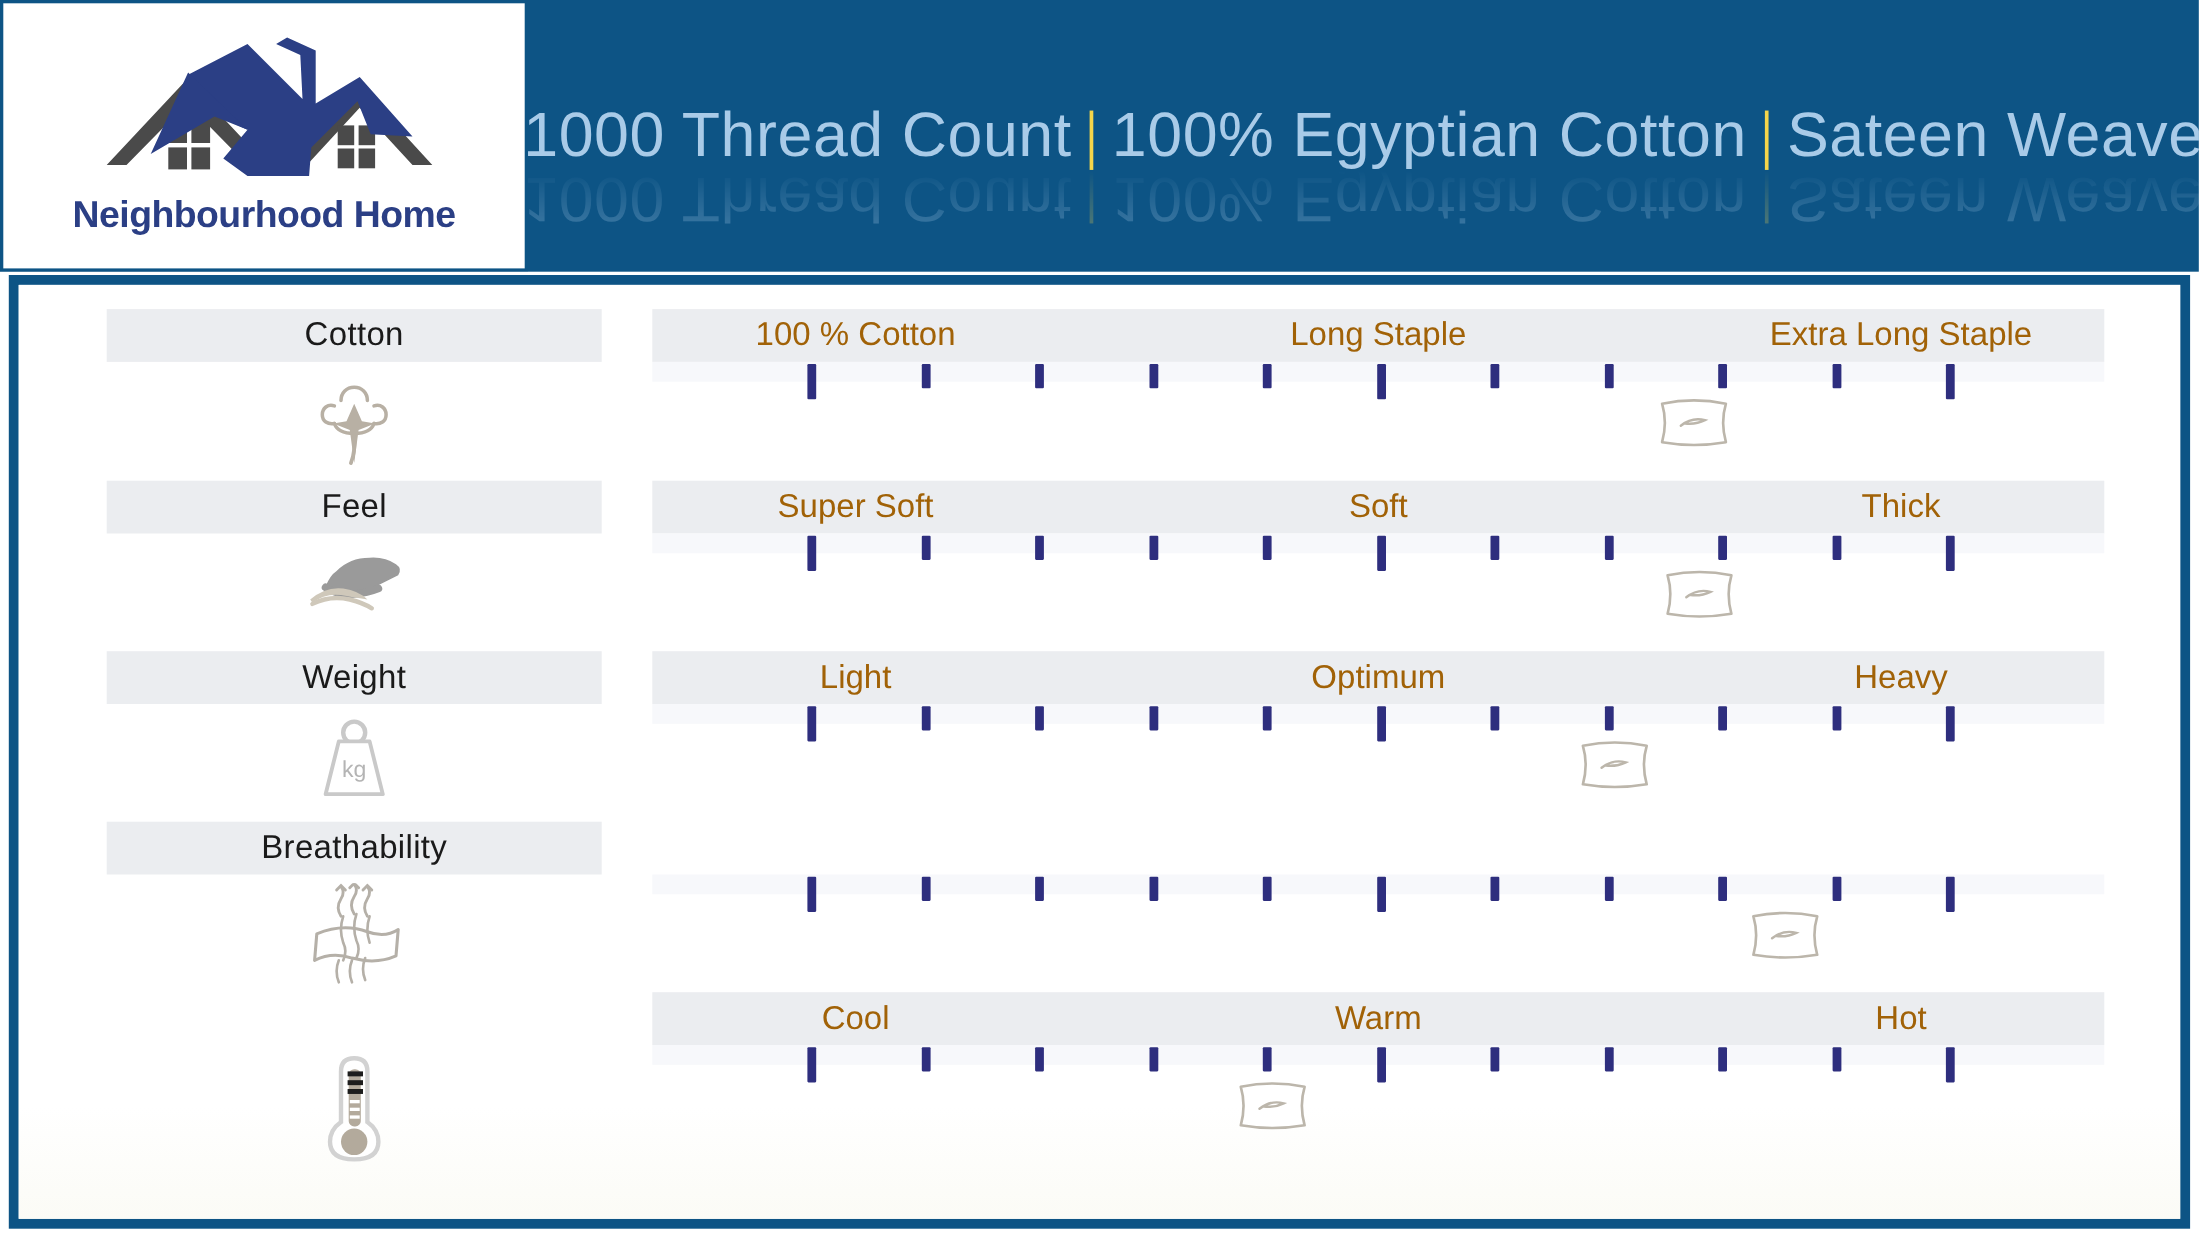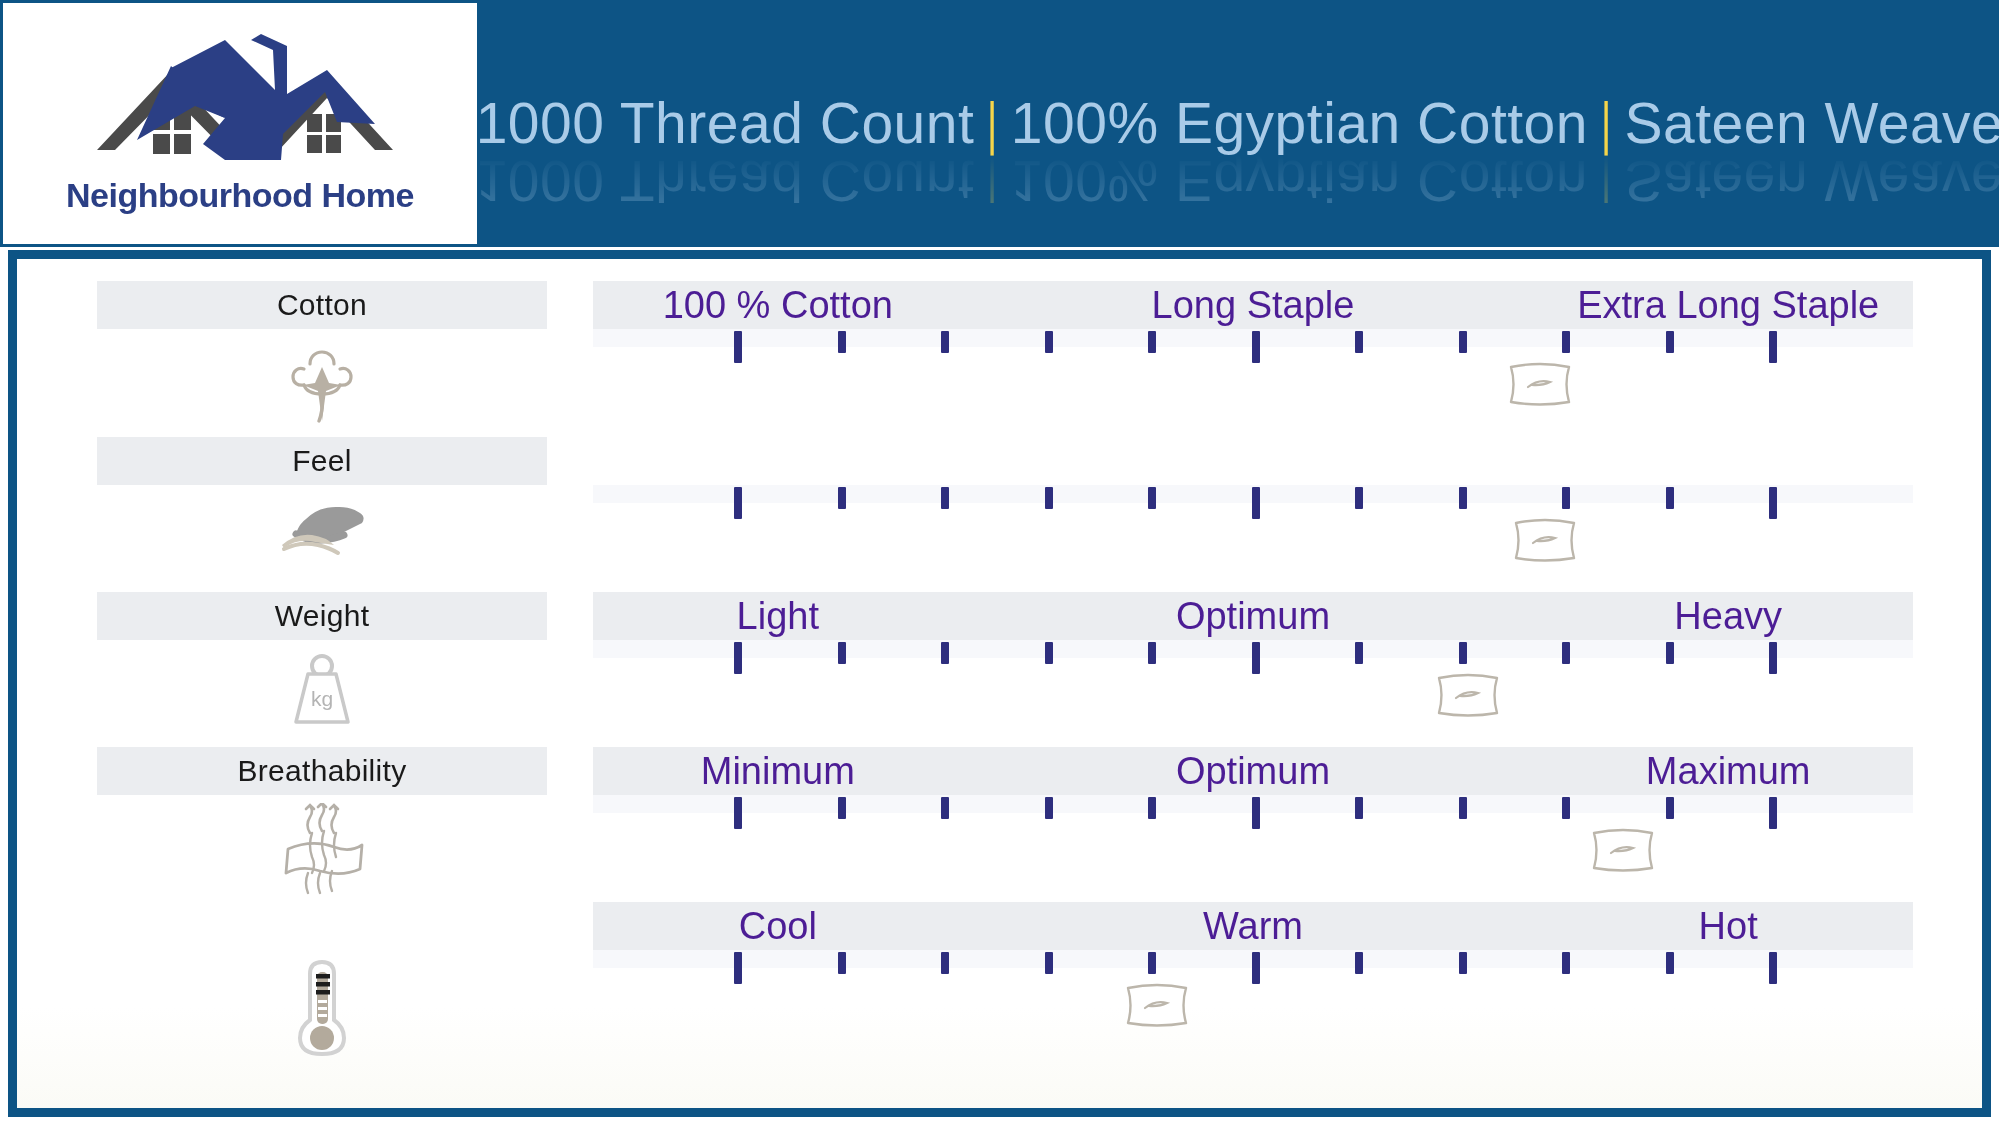--- a/index.html
+++ b/index.html
@@ -99,21 +99,21 @@
   }
 
   .scale-band{
     position:absolute;left:576px;top:0;width:1320px;height:48px;
     background:#ebedf0;
   }
   .scale-band .sl{
     position:absolute;top:0;height:48px;
     display:flex;align-items:center;
     font-family:"Liberation Sans", sans-serif;
-    font-size:38px;color:#4c1d95;white-space:nowrap;
+    font-size:30px;color:#a16207;white-space:nowrap;
     transform:translateX(-50%);
   }
   .scale-strip{
     position:absolute;left:576px;top:48px;width:1320px;height:18px;
     background:#f7f8fb;
   }
   .tick{
     position:absolute;
     width:8px;background:#2e2e7e;
     transform:translateX(-50%);
@@ -227,20 +227,25 @@
       <div class="attr-icon">
         <svg width="100" height="72" viewBox="0 0 100 72">
           <path d="M34 26 Q46 14 64 14 Q78 13 88 20 Q94 24 90 30 L70 40 Q56 46 42 46
                    Q30 46 24 40 Q28 30 34 26 Z" fill="#9a9a9a"></path>
           <path d="M24 41 Q34 48 50 47 Q62 46 72 42" fill="none" stroke="#9a9a9a" stroke-width="7" stroke-linecap="round"></path>
           <path d="M10 52 Q24 40 40 42 Q54 44 62 52 Q48 50 38 48 Q24 46 12 55 Z" fill="#cfc8ba"></path>
           <path d="M12 56 Q28 48 46 52 Q58 55 66 60" fill="none" stroke="#cfc8ba" stroke-width="4" stroke-linecap="round"></path>
         </svg>
       </div>
 
+      <div class="scale-band">
+        <span class="sl" style="left:14%">Super Soft</span>
+        <span class="sl" style="left:50%">Soft</span>
+        <span class="sl" style="left:86%">Thick</span>
+      </div>
       <div class="scale-strip"></div>
       <div class="ticks"></div>
       <svg class="pillow" viewBox="0 0 68 50" style="left: 1528.3px;">
         <path d="M5 8 Q34 2 63 8 Q58 25 63 43 Q34 48 5 43 Q10 25 5 8 Z" fill="#ffffff" stroke="#bcb6ab" stroke-width="2.4" stroke-linejoin="round"></path>
         <path d="M22 28 Q32 20 44 23 Q36 27 26 26" fill="none" stroke="#bcb6ab" stroke-width="2.2" stroke-linecap="round"></path>
       </svg>
     <div class="tick major" style="left: 721px;"></div>
         <div class="tick minor" style="left: 824.5px;"></div>
         <div class="tick minor" style="left: 928px;"></div>
         <div class="tick minor" style="left: 1031.5px;"></div>
@@ -308,25 +313,20 @@
             <path d="M40 30 Q36 42 40 54 Q44 62 40 70"></path>
             <path d="M52 28 Q48 40 52 52 Q56 60 52 68"></path>
             <path d="M64 30 Q60 42 64 54"></path>
             <path d="M36 70 Q32 80 36 90"></path>
             <path d="M48 70 Q44 80 48 90"></path>
             <path d="M60 68 Q56 78 60 88"></path>
           </g>
         </svg>
       </div>
 
-      <div class="scale-band">
-        <span class="sl" style="left:14%">Minimum</span>
-        <span class="sl" style="left:50%">Optimum</span>
-        <span class="sl" style="left:86%">Maximum</span>
-      </div>
       <div class="scale-strip"></div>
       <div class="ticks"></div>
       <svg class="pillow" viewBox="0 0 68 50" style="left: 1605.92px;">
         <path d="M5 8 Q34 2 63 8 Q58 25 63 43 Q34 48 5 43 Q10 25 5 8 Z" fill="#ffffff" stroke="#bcb6ab" stroke-width="2.4" stroke-linejoin="round"></path>
         <path d="M22 28 Q32 20 44 23 Q36 27 26 26" fill="none" stroke="#bcb6ab" stroke-width="2.2" stroke-linecap="round"></path>
       </svg>
     <div class="tick major" style="left: 721px;"></div>
         <div class="tick minor" style="left: 824.5px;"></div>
         <div class="tick minor" style="left: 928px;"></div>
         <div class="tick minor" style="left: 1031.5px;"></div>

